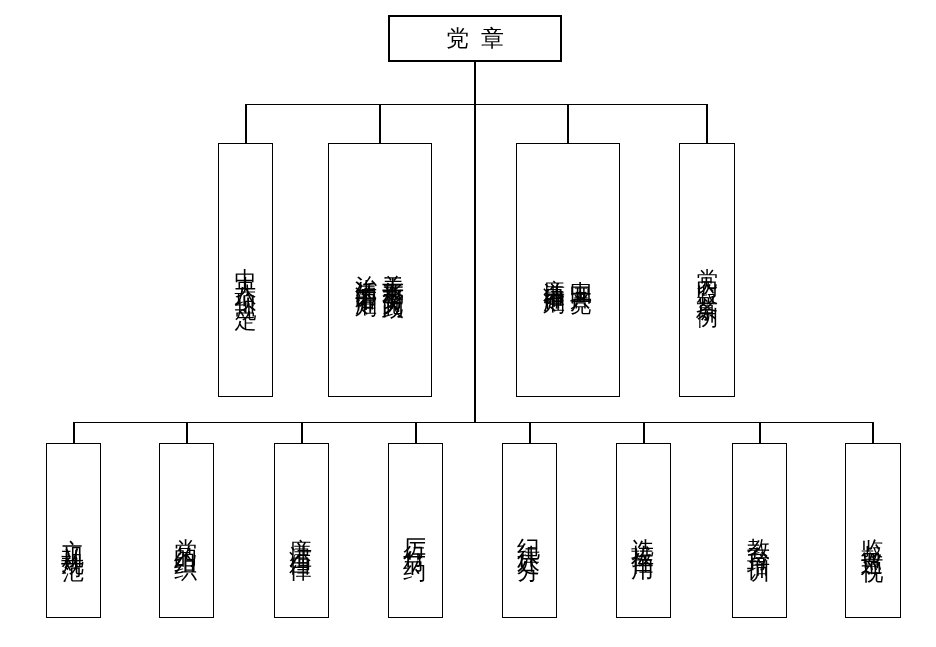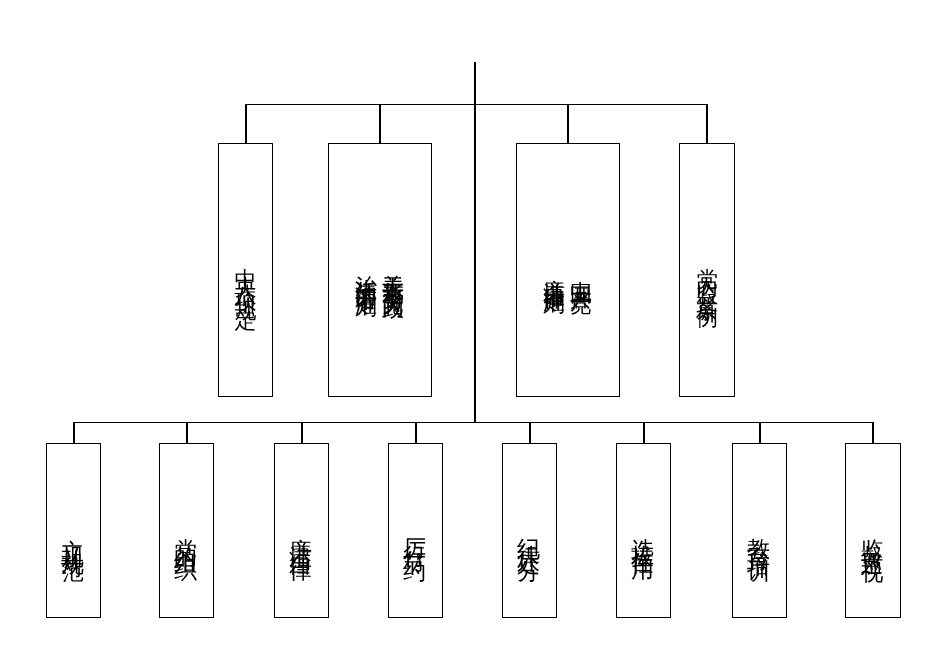--- a/index.html
+++ b/index.html
@@ -79,20 +79,23 @@
   <div class="line h" style="left:73px; top:421.5px; width:800px;"></div>
   <div class="line v" style="left:73px; top:421.5px; height:22px;"></div>
   <div class="line v" style="left:186px; top:421.5px; height:22px;"></div>
   <div class="line v" style="left:301px; top:421.5px; height:22px;"></div>
   <div class="line v" style="left:415px; top:421.5px; height:22px;"></div>
   <div class="line v" style="left:529px; top:421.5px; height:22px;"></div>
   <div class="line v" style="left:643px; top:421.5px; height:22px;"></div>
   <div class="line v" style="left:759px; top:421.5px; height:22px;"></div>
   <div class="line v" style="left:872px; top:421.5px; height:22px;"></div>
 
+  <div class="box root" style="left:388px; top:15px; width:174px; height:47px;">
+    <span class="root-label">党章</span>
+  </div>
 
   <div class="box" style="left:218px; top:143px; width:55px; height:254px;">
     <span class="vlabel l2-single">中央八项规定</span>
   </div>
   <div class="box" style="left:328px; top:143px; width:104px; height:254px;">
     <span class="vlabel l2-multi">关于新形势下党内政
 治生活的若干准则</span>
   </div>
   <div class="box" style="left:516px; top:143px; width:104px; height:254px;">
     <span class="vlabel l2-multi">中国共产党

